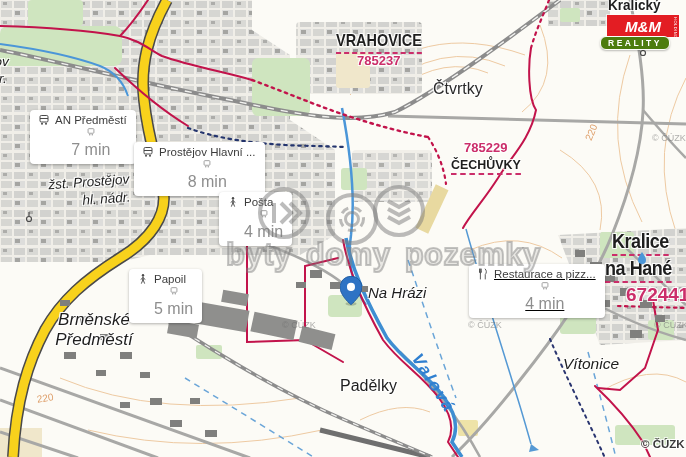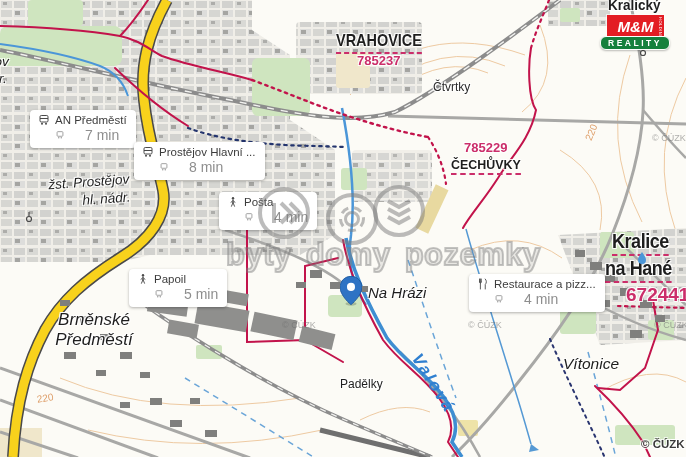--- a/index.html
+++ b/index.html
@@ -9,55 +9,55 @@
   
   .lbl{position:absolute;white-space:nowrap;color:#1e1e1e;
        text-shadow:-1px -1px 0 rgba(255,255,255,.85),1px -1px 0 rgba(255,255,255,.85),
                    -1px 1px 0 rgba(255,255,255,.85),1px 1px 0 rgba(255,255,255,.85);}
   .lbl.cond{transform-origin:left top;}
   .pink{color:#cb2e6a;font-weight:700;}
   .dashu{border-bottom:2px dashed #cb2e6a;padding-bottom:1px;}
   .settle-lg{font-size:20px;font-weight:700;letter-spacing:-.5px;}
   .settle-md{font-size:17px;font-weight:700;}
   .settle-sm{font-size:13.5px;font-weight:700;}
-  .loc{font-size:12px;}
+  .loc{font-size:16px;}
   .ital{font-style:italic;}
   .river-lbl{color:#2f7fd0;font-weight:700;font-style:italic;font-size:17px;letter-spacing:2px;
              text-shadow:none;transform-origin:left top;}
   .contour-lbl{color:#dd9c66;font-size:10px;text-shadow:none;transform-origin:left top;}
   .faint{color:rgba(110,110,110,.55);font-size:9px;text-shadow:none;}
   .attrib{font-size:11.5px;font-weight:700;color:#3a3a3a;}
 
   
   .callout{position:absolute;background:#fff;border-radius:4px;
            box-shadow:0 1px 3px rgba(0,0,0,.3);padding:4px 9px 5px 8px;
            display:flex;flex-direction:column;gap:1px;}
   .callout .row1{display:flex;align-items:center;gap:5px;font-size:11.5px;color:#3c3c3c;}
-  .callout .row2{display:flex;align-items:center;gap:20px;margin-left:17px;font-size:14px;color:#8e8e8e;}
+  .callout .row2{display:flex;align-items:center;gap:4px;margin-left:17px;font-size:16px;color:#8e8e8e;flex-direction:column;}
   .callout .row1 svg{color:#4a4a4a;flex:0 0 auto;}
   .callout .row2 svg{color:#9a9a9a;flex:0 0 auto;}
 
   
   .wm-text{position:absolute;left:198px;top:237px;font-size:31px;font-weight:700;
            letter-spacing:.5px;word-spacing:5px;color:rgba(130,130,130,.16);
            -webkit-text-stroke:2px rgba(125,125,125,.45);white-space:nowrap;margin-left:28px;}
   .wm-circles{position:absolute;left:0;top:0;pointer-events:none;}
 
   
   .pin{position:absolute;left:340px;top:276px;}
 
   
   .mm-logo{position:absolute;left:600px;top:15px;width:72px;}
-  .mm-red{position:relative;margin-left:7px;width:57px;height:22px;background:#e31d23;
+  .mm-red{position:relative;margin-left:7px;width:72px;height:22px;background:#e31d23;
           display:flex;align-items:center;justify-content:center;
           box-shadow:0 0 0 1px rgba(255,255,255,.6);}
   .mm-red .mm-txt{color:#fff;font-weight:700;font-style:italic;font-size:15px;letter-spacing:0;}
   .mm-holding{position:absolute;right:1px;top:2px;color:#fff;font-size:4px;letter-spacing:.5px;
               writing-mode:vertical-rl;}
-  .mm-blue{position:relative;margin-top:-1px;width:68px;height:12px;background:#15803d;
+  .mm-blue{position:relative;margin-top:-1px;width:68px;height:12px;background:#4d7c0f;
            border:1.5px solid #fff;border-radius:6px;display:flex;align-items:center;justify-content:center;
            box-shadow:0 1px 2px rgba(0,0,0,.25);}
   .mm-blue .rl-txt{color:#fff;font-weight:700;font-size:8.5px;letter-spacing:2.5px;}
 </style>
 </head>
 <body>
 
 <div class="stage">
 
   <svg class="map" width="686" height="457" viewBox="0 0 686 457">
@@ -337,21 +337,21 @@
     <div class="row2">
       <svg width="10" height="10" viewBox="0 0 24 24">
         <rect x="5" y="4" width="14" height="11" rx="2" fill="none" stroke="currentColor" stroke-width="2.2"></rect>
         <circle cx="9" cy="18.5" r="1.8" fill="currentColor"></circle>
           <circle cx="15" cy="18.5" r="1.8" fill="currentColor"></circle>
       </svg>
       <span>5 min</span>
     </div>
   </div>
 
-  <div class="callout" style="left:469px;top:274px;">
+  <div class="callout" style="left:469px;top:264px;text-decoration:underline;">
     <div class="row1">
       <svg width="12" height="12" viewBox="0 0 24 24">
         <path d="M5 2 v6 M8.5 2 v6 M6.75 2 v20 M5 8 a1.75 2 0 0 0 3.5 0" fill="none" stroke="currentColor" stroke-width="1.8" stroke-linecap="round"></path>
         <path d="M16.5 2 c3 3 3 8 0 11 v9" fill="none" stroke="currentColor" stroke-width="1.8" stroke-linecap="round"></path>
       </svg>
       <span>Restaurace a pizz...</span>
     </div>
     <div class="row2">
       <svg width="10" height="10" viewBox="0 0 24 24">
         <rect x="5" y="4" width="14" height="11" rx="2" fill="none" stroke="currentColor" stroke-width="2.2"></rect>

